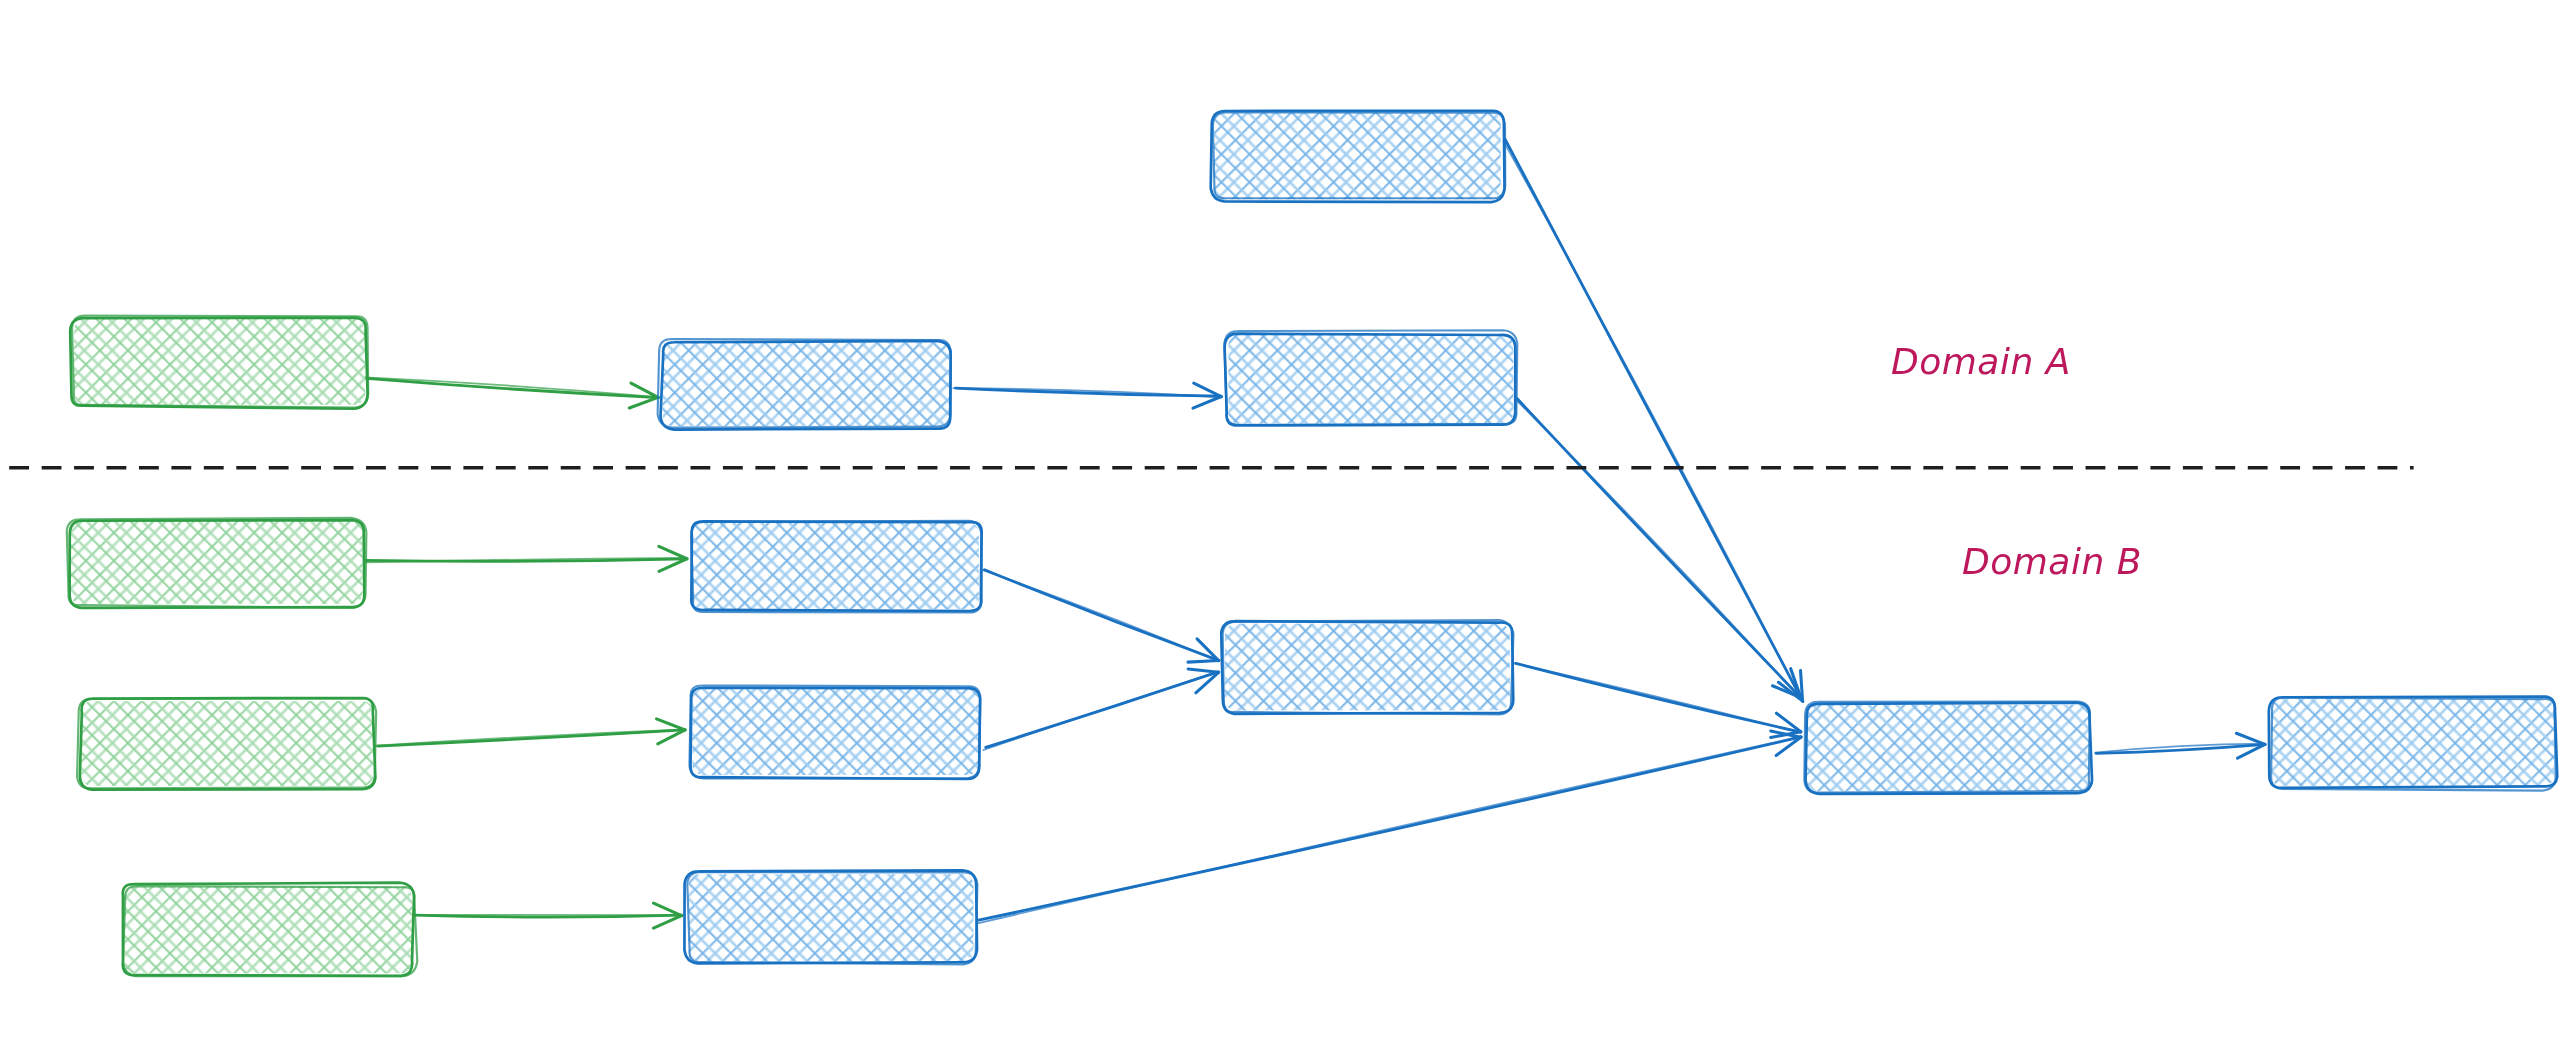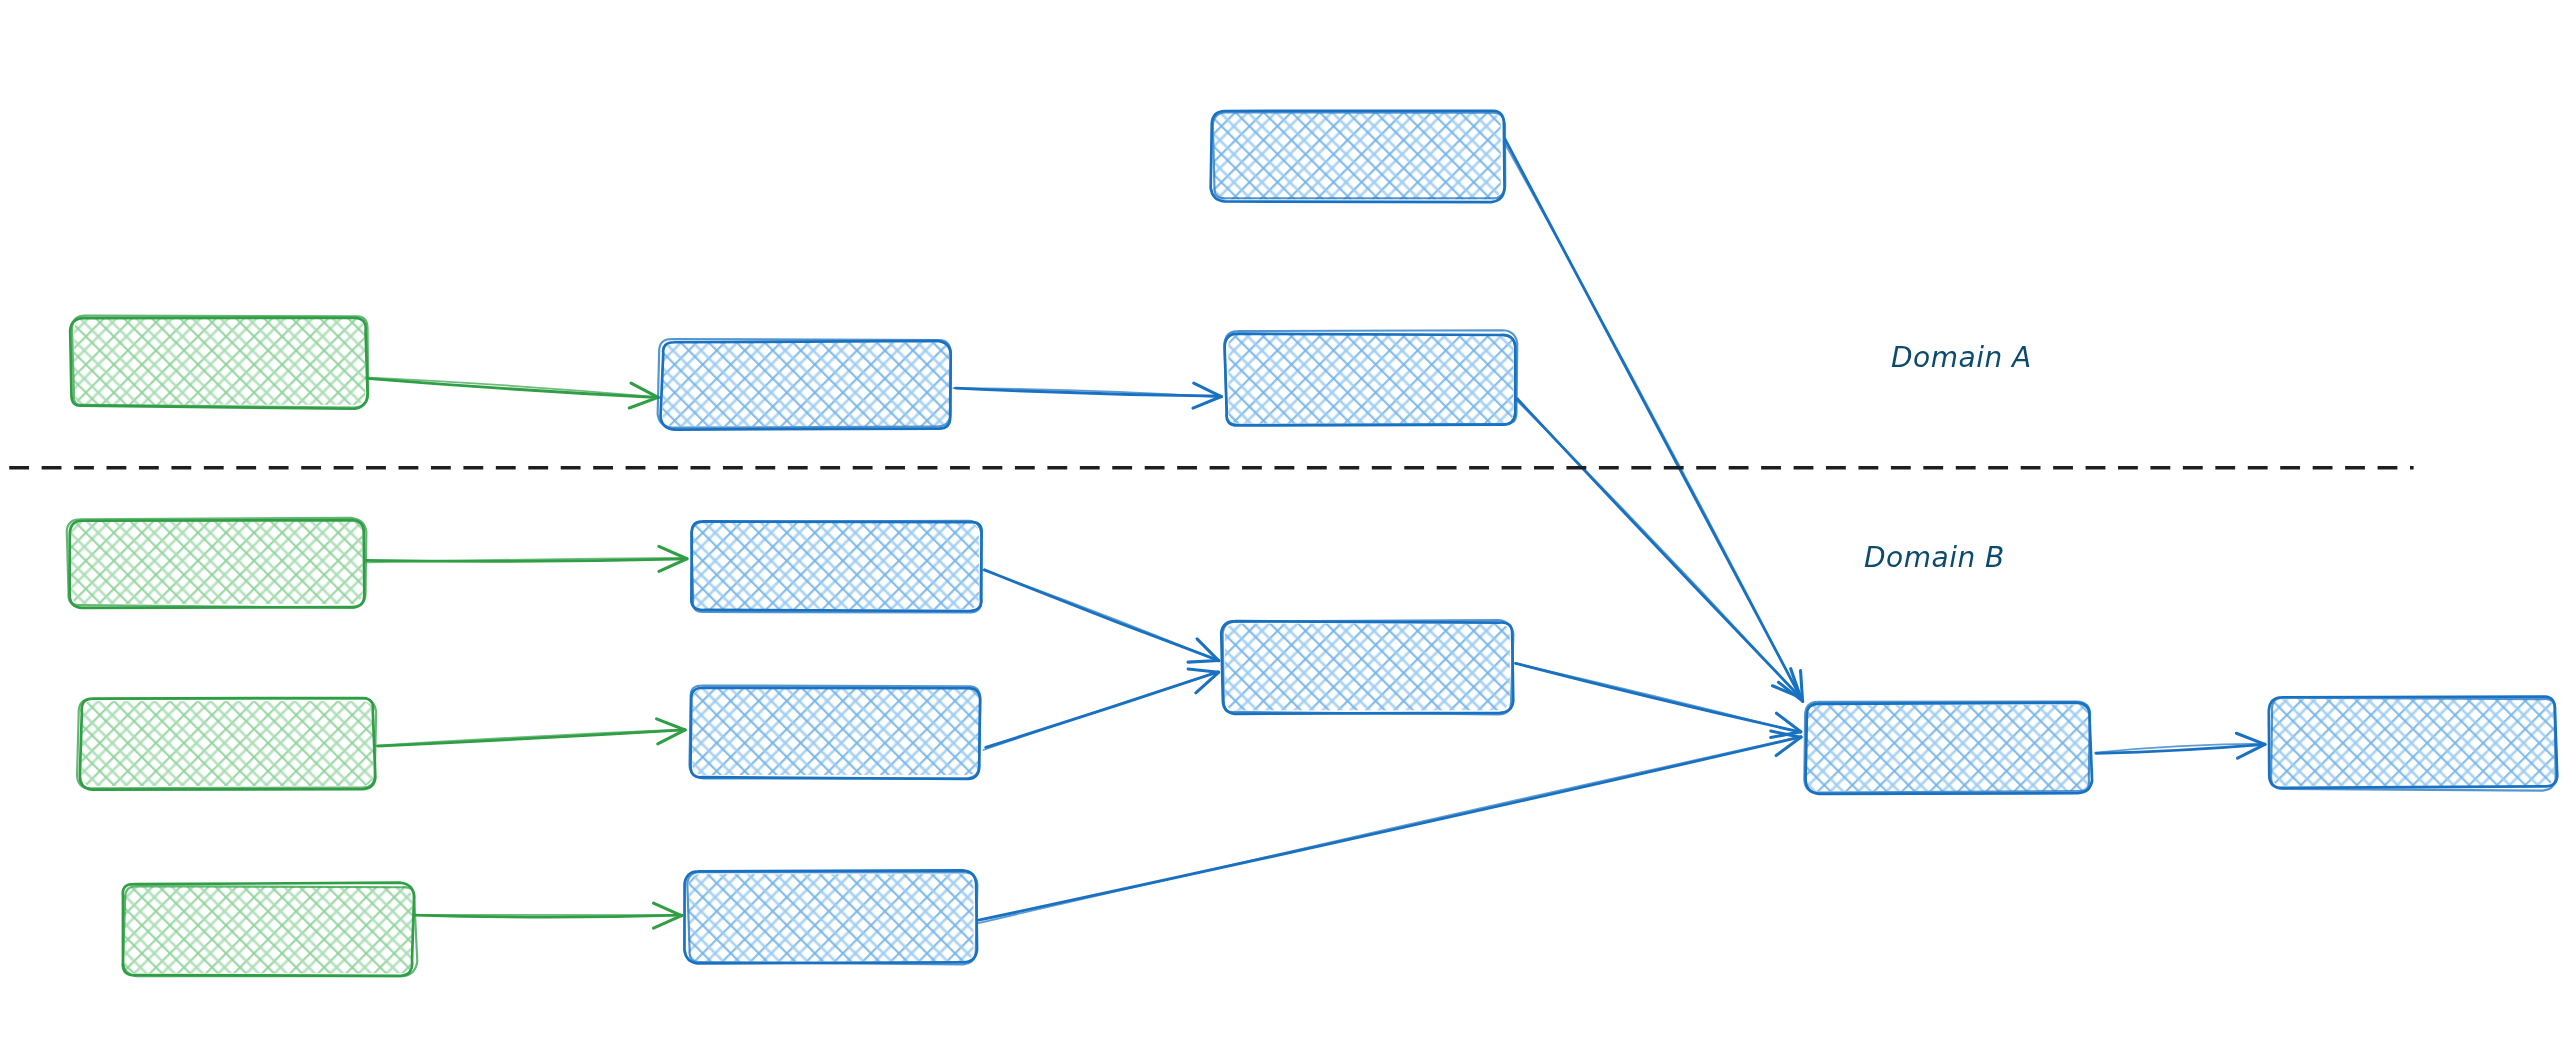--- a/index.html
+++ b/index.html
@@ -4,24 +4,24 @@
 <title>Domain Flow Diagram</title>
 <style>
   html,body{margin:0;padding:0;background:#ffffff;}
   body{width:2576px;height:1049px;overflow:hidden;
        font-family:"DejaVu Sans", sans-serif;}
   #stage{position:relative;width:2576px;height:1049px;background:#ffffff;}
   #canvas{position:absolute;left:0;top:0;width:2576px;height:1049px;}
   .dom-label{
     position:absolute;
     font-family:"DejaVu Sans", sans-serif;
-    font-size:28px;
+    font-size:36px;
     font-style:italic;
     font-weight:500;
-    color:#0c4a6e;
+    color:#be185d;
     letter-spacing:0.5px;
     white-space:nowrap;
     user-select:none;
   }
 </style>
 </head>
 <body>
 
 <div id="stage">
   <svg id="canvas" viewBox="0 0 2858 1164">
@@ -493,15 +493,15 @@
           L 2520.9359172256663 789.5085960542783
           Q 2519.7137183761224 774.0242870543152 2533.7137183761224 774.0242870543152" fill="none" stroke="#1971c2" stroke-width="2.4" stroke-linecap="round" stroke-linejoin="round" opacity="0.75"></path>
         </g>
       </g>
     <g id="layer-divider">
         <line x1="10" y1="519" x2="2678" y2="519" stroke="#1e1e1e" stroke-width="4" stroke-dasharray="22 14" stroke-linecap="butt"></line>
       </g>
   </svg>
 
   <div class="dom-label" style="left: 1891px; top: 341px;">Domain A</div>
-  <div class="dom-label" style="left: 1864px; top: 541px;">Domain B</div>
+  <div class="dom-label" style="left: 1962px; top: 541px;">Domain B</div>
 </div>
 
 
 </body></html>

